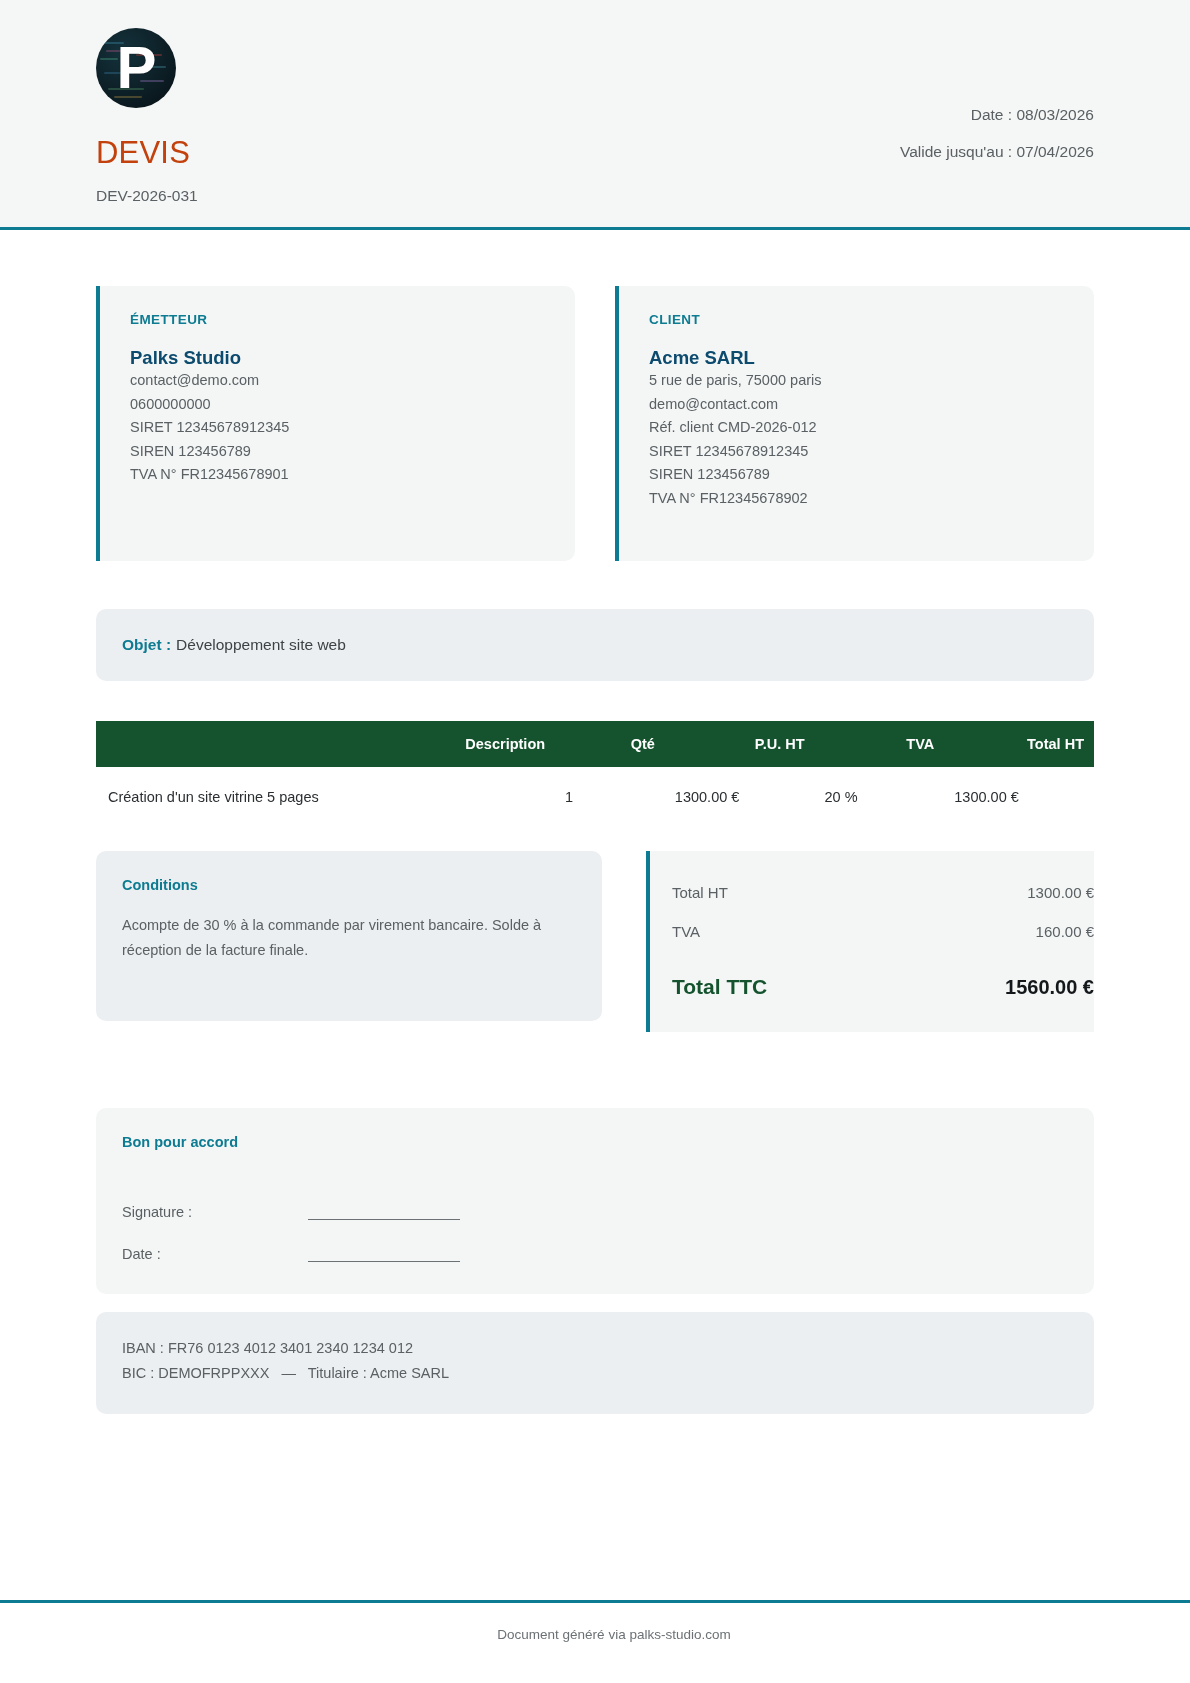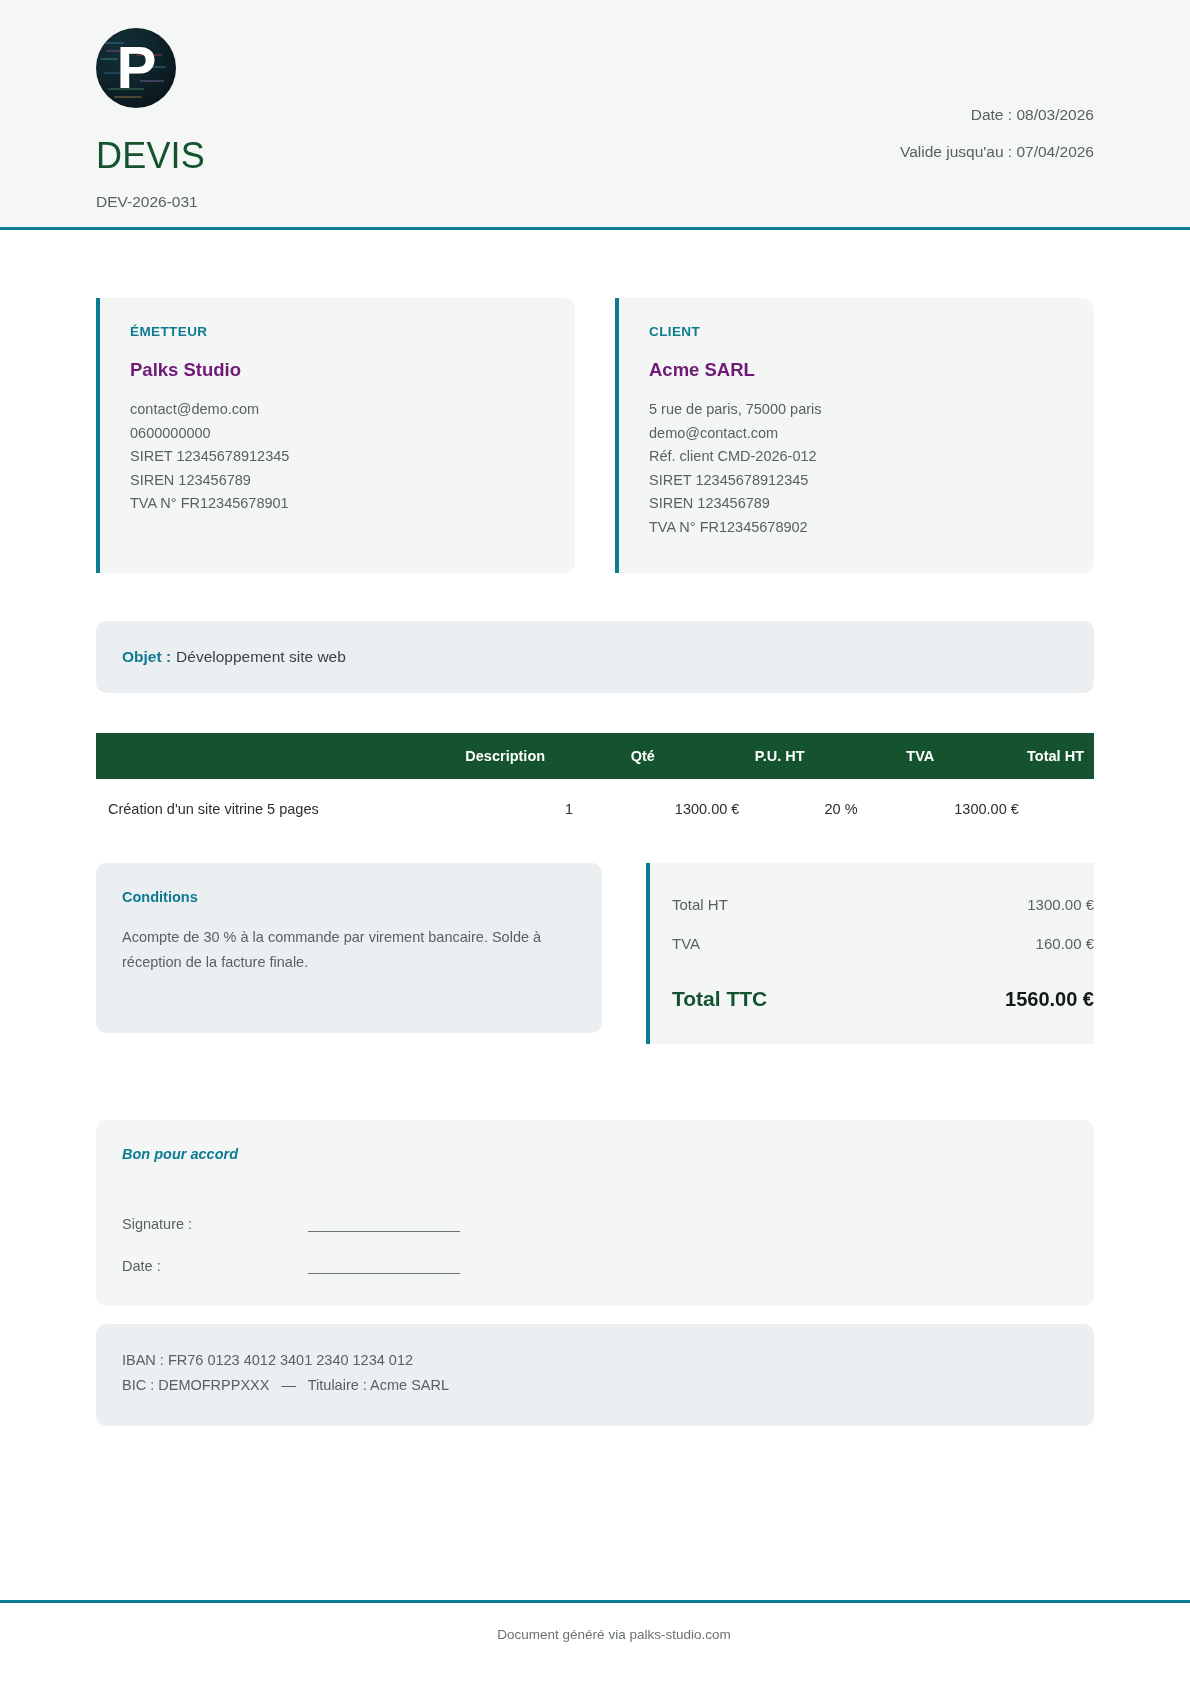--- a/index.html
+++ b/index.html
@@ -49,22 +49,22 @@
     display: flex; align-items: center; justify-content: center;
     color: #ffffff;
     font-family: "Liberation Sans", sans-serif;
     font-weight: bold;
     font-size: 60px;
     line-height: 1;
     letter-spacing: -1px;
     text-shadow: 0 0 2px rgba(0,0,0,.4);
   }
   .doc-title {
-    font-size: 36px;
-    color: #14532d;
+    font-size: 31px;
+    color: #c2410c;
     font-weight: normal;
     letter-spacing: .2px;
     line-height: 1.1;
   }
   .doc-number {
     margin-top: 17px;
     font-size: 15.5px;
     color: #5a6063;
   }
   .header-right {
@@ -73,21 +73,21 @@
   }
   .header-right div {
     font-size: 15.5px;
     color: #5a6063;
     line-height: 1.1;
   }
   .header-right div + div { margin-top: 20px; }
 
   
   .body {
-    padding: 12px 96px;
+    padding: 0 96px;
     flex: 1 1 auto;
   }
 
   
   .parties {
     display: flex;
     gap: 40px;
     margin-top: 56px;
   }
   .party {
@@ -101,22 +101,22 @@
   .party-label {
     color: #0d7b91;
     font-size: 13.5px;
     font-weight: bold;
     letter-spacing: .4px;
     margin-bottom: 20px;
   }
   .party-name {
     font-size: 18.5px;
     font-weight: bold;
-    color: #701a75;
-    margin-bottom: 17px;
+    color: #0c4a6e;
+    margin-bottom: 0;
   }
   .party-line {
     font-size: 14.5px;
     color: #5a6063;
     line-height: 23.6px;
   }
 
   
   .objet {
     margin-top: 48px;
@@ -222,21 +222,20 @@
     margin-top: 76px;
     background: #f4f6f6;
     border-radius: 10px;
     padding: 26px 26px 32px 26px;
   }
   .signature h4 {
     color: #0d7b91;
     font-size: 14.5px;
     font-weight: bold;
     margin-bottom: 28px;
-    font-style: italic;
   }
   .sig-row {
     display: flex;
     align-items: flex-end;
     font-size: 14.5px;
     color: #5a6063;
     height: 42px;
   }
   .sig-row .lbl { width: 186px; }
   .sig-line {

